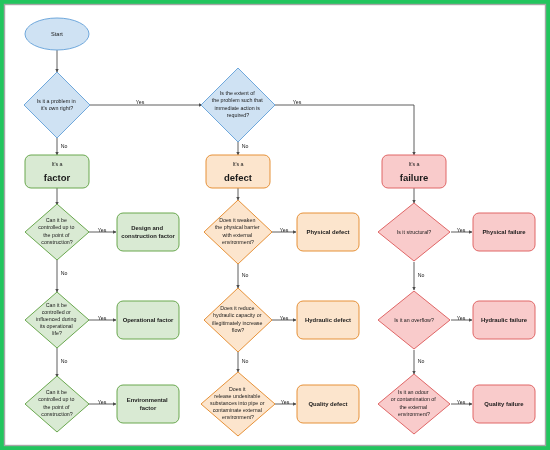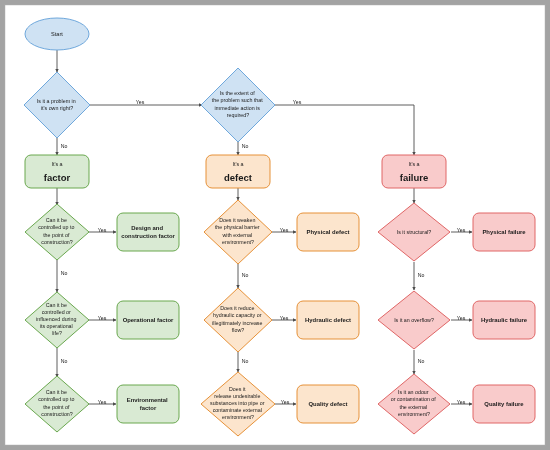--- a/index.html
+++ b/index.html
@@ -7,21 +7,21 @@
     margin: 0;
     padding: 0;
     background: #ffffff;
     font-family: "Liberation Sans", sans-serif;
   }
   #diagram-frame {
     position: relative;
     width: 550px;
     height: 450px;
     box-sizing: border-box;
-    background: #a3a3a3;
+    background: #22c55e;
     overflow: hidden;
   }
   #flow-svg {
     display: block;
     width: 550px;
     height: 450px;
   }
   .node-label {
     font-family: "Liberation Sans", sans-serif;
     fill: #1a1a1a;

